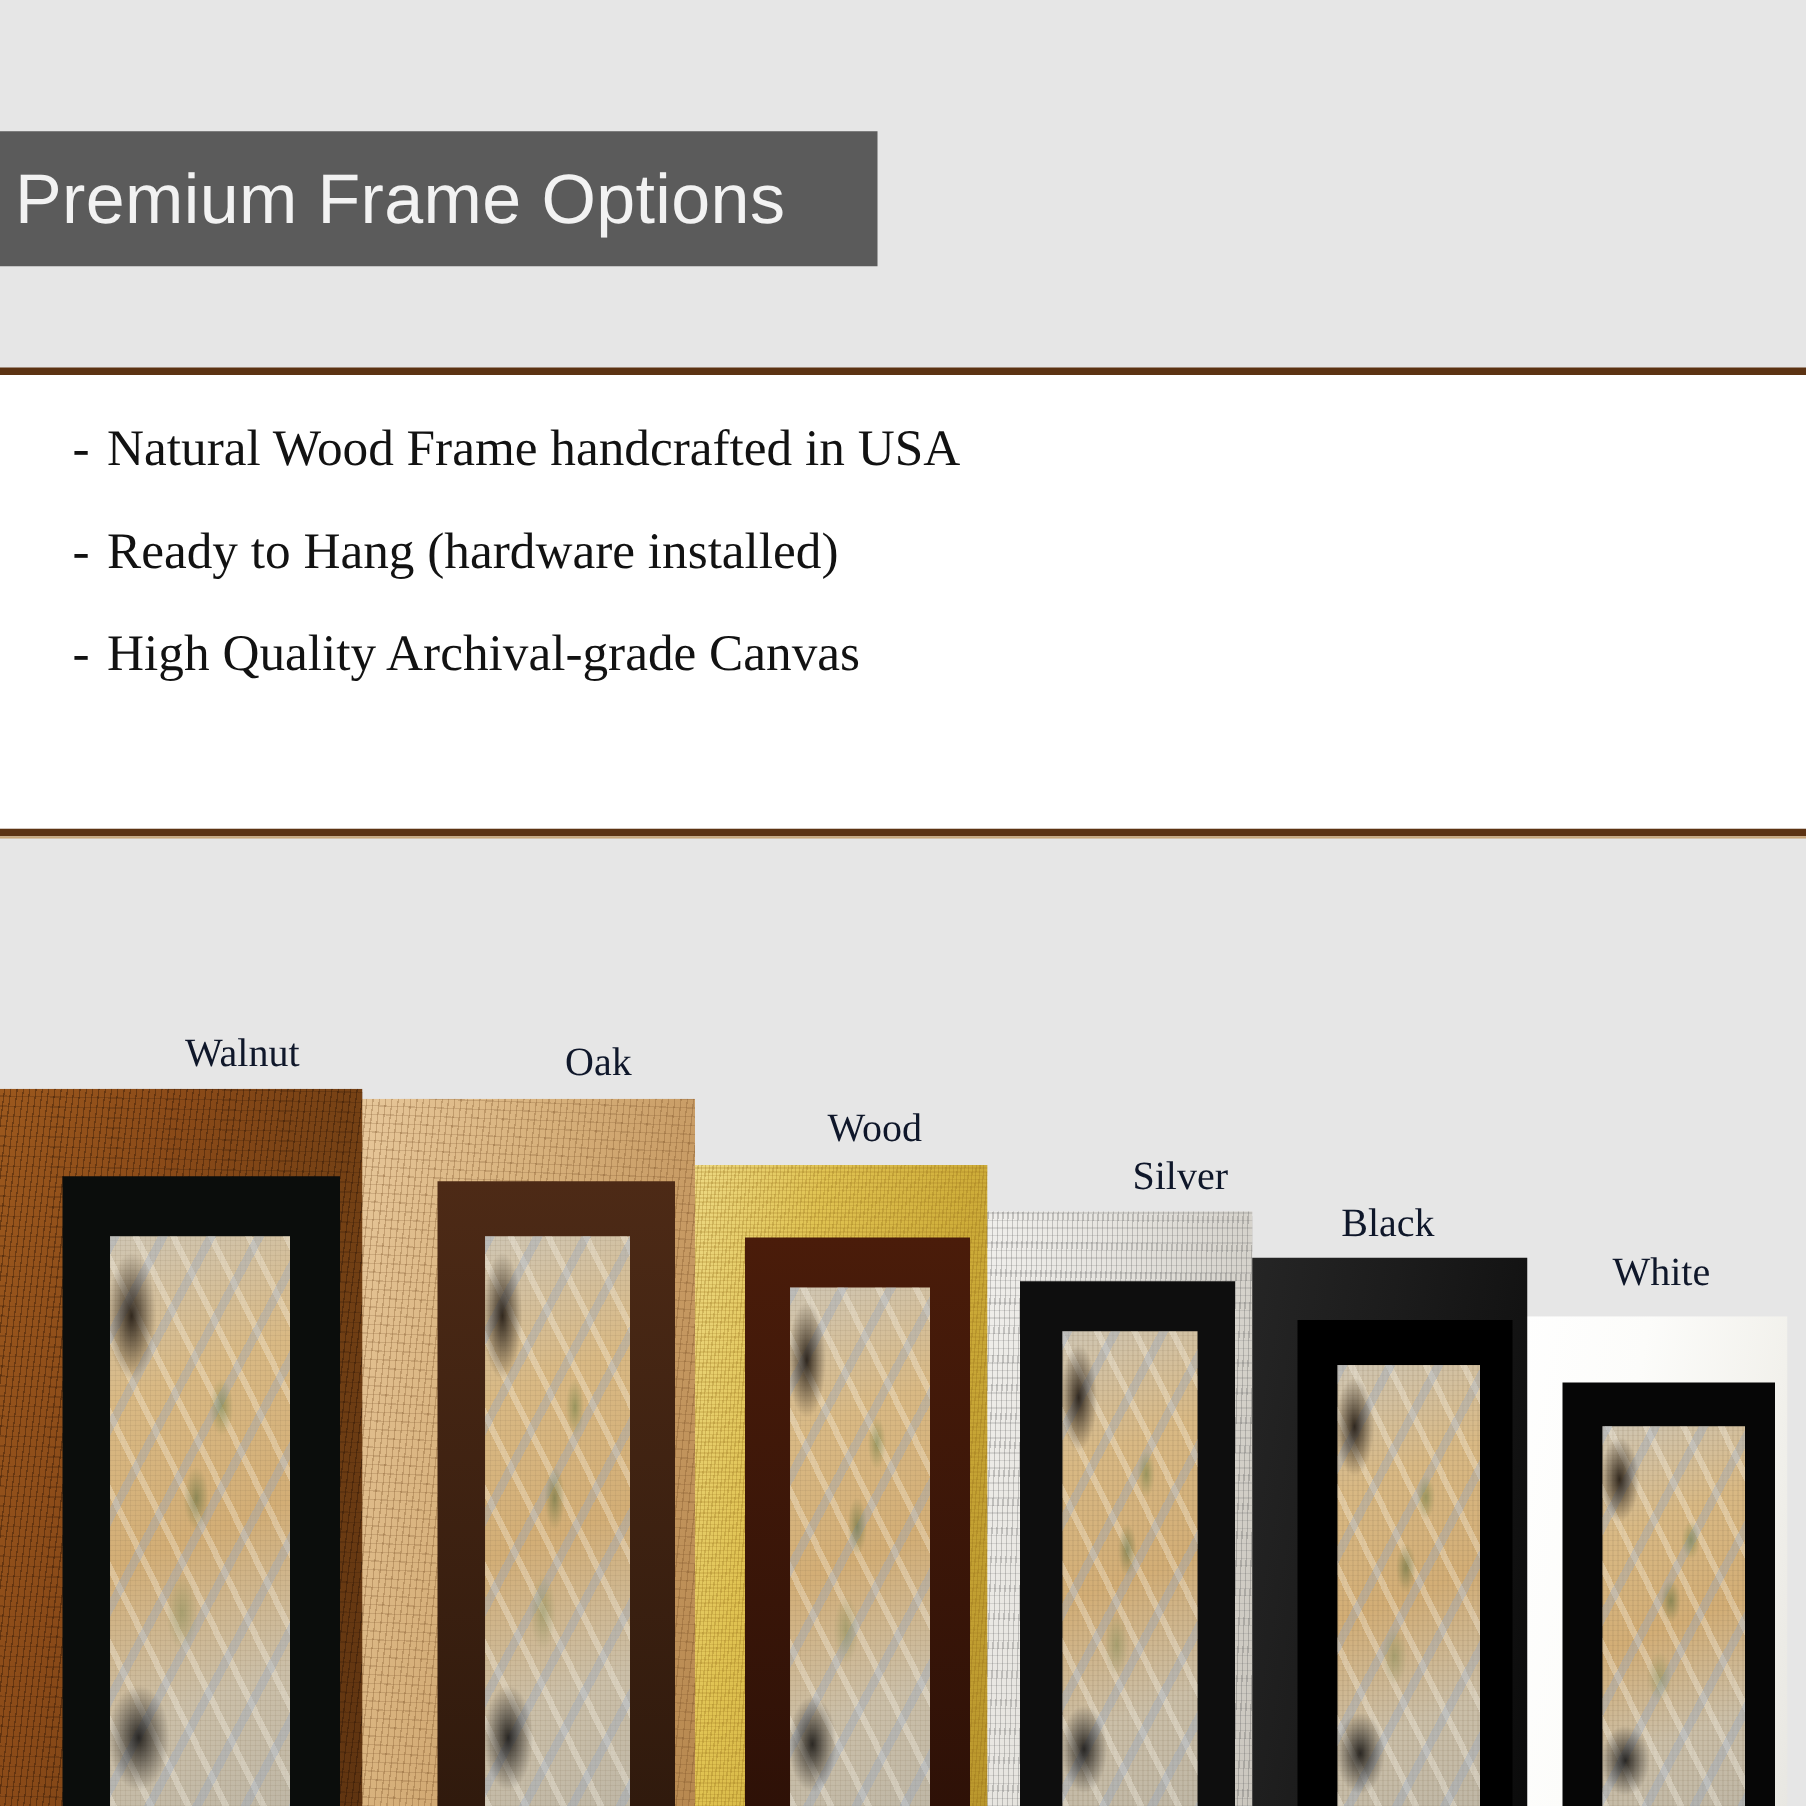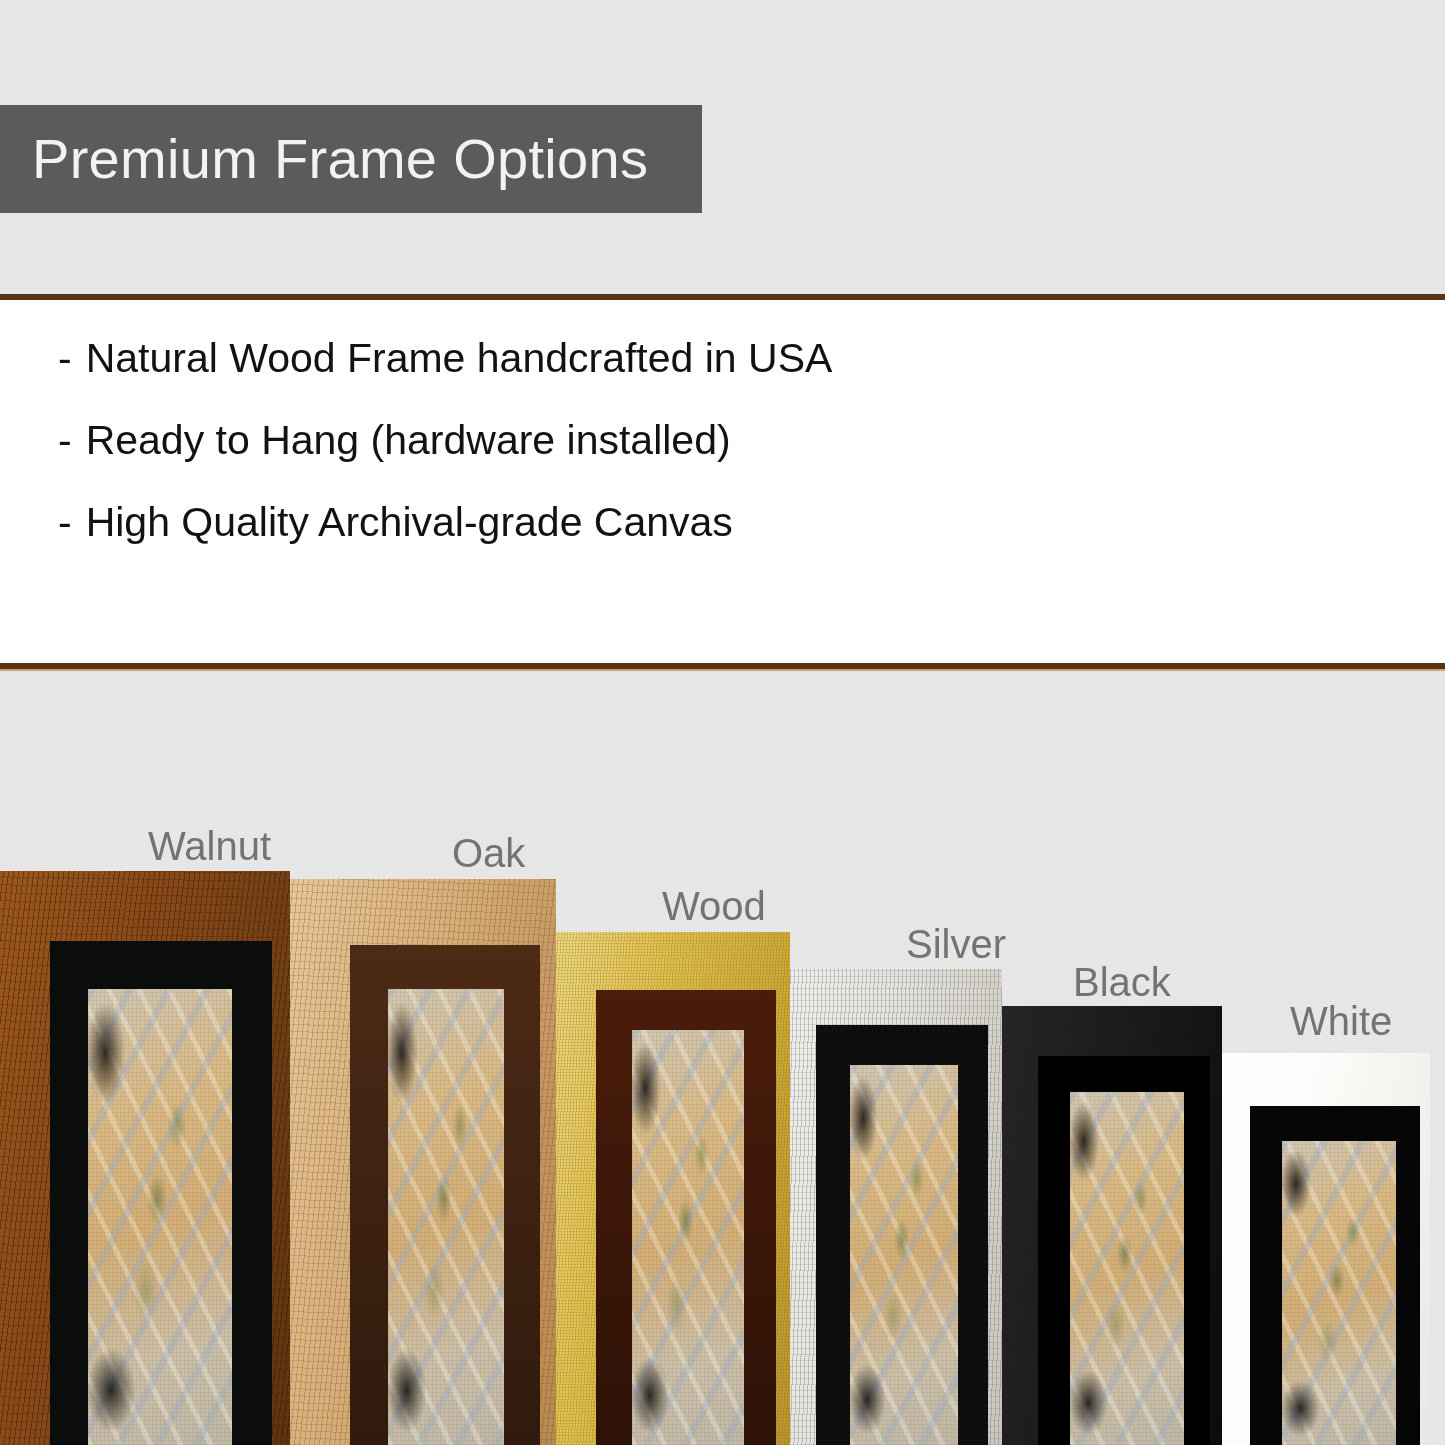--- a/index.html
+++ b/index.html
@@ -34,21 +34,21 @@
     height: 108px;
     background: #5b5b5b;
     display: flex;
     align-items: center;
   }
   .title-chip .title-text {
     color: #f2f2f2;
     font-size: 56px;
     font-weight: 400;
     letter-spacing: 0.3px;
-    padding-left: 32px;
+    padding-left: 12px;
     line-height: 1;
     font-family: "Liberation Sans", sans-serif;
   }
 
   
   .rule {
     position: absolute;
     left: 0;
     width: 1445px;
     height: 6px;
@@ -76,43 +76,43 @@
     background: #ffffff;
     box-sizing: border-box;
     padding: 38px 0 0 58px;
   }
   .feature-line {
     font-size: 41px;
     color: #121212;
     line-height: 1;
     margin: 0 0 41px 0;
     white-space: nowrap;
-    font-family: Liberation Sans, sans-serif;
+    font-family: Liberation Serif, serif;
   }
   .feature-line .dash { margin-right: 14px; }
 
   
   .band-bottom {
     position: absolute;
     left: 0;
     top: 671px;
     width: 1445px;
     height: 774px;
     background: #e6e6e6;
     overflow: hidden;
   }
 
   
   .frame-label {
     position: absolute;
-    font-size: 40px;
-    color: #737373;
+    font-size: 32px;
+    color: #0f172a;
     line-height: 1;
     white-space: nowrap;
-    font-family: Liberation Sans, sans-serif;
+    font-family: Liberation Serif, serif;
   }
 
   
   .frame {
     position: absolute;
     box-sizing: border-box;
     overflow: hidden;
   }
   .moulding {
     position: absolute;

